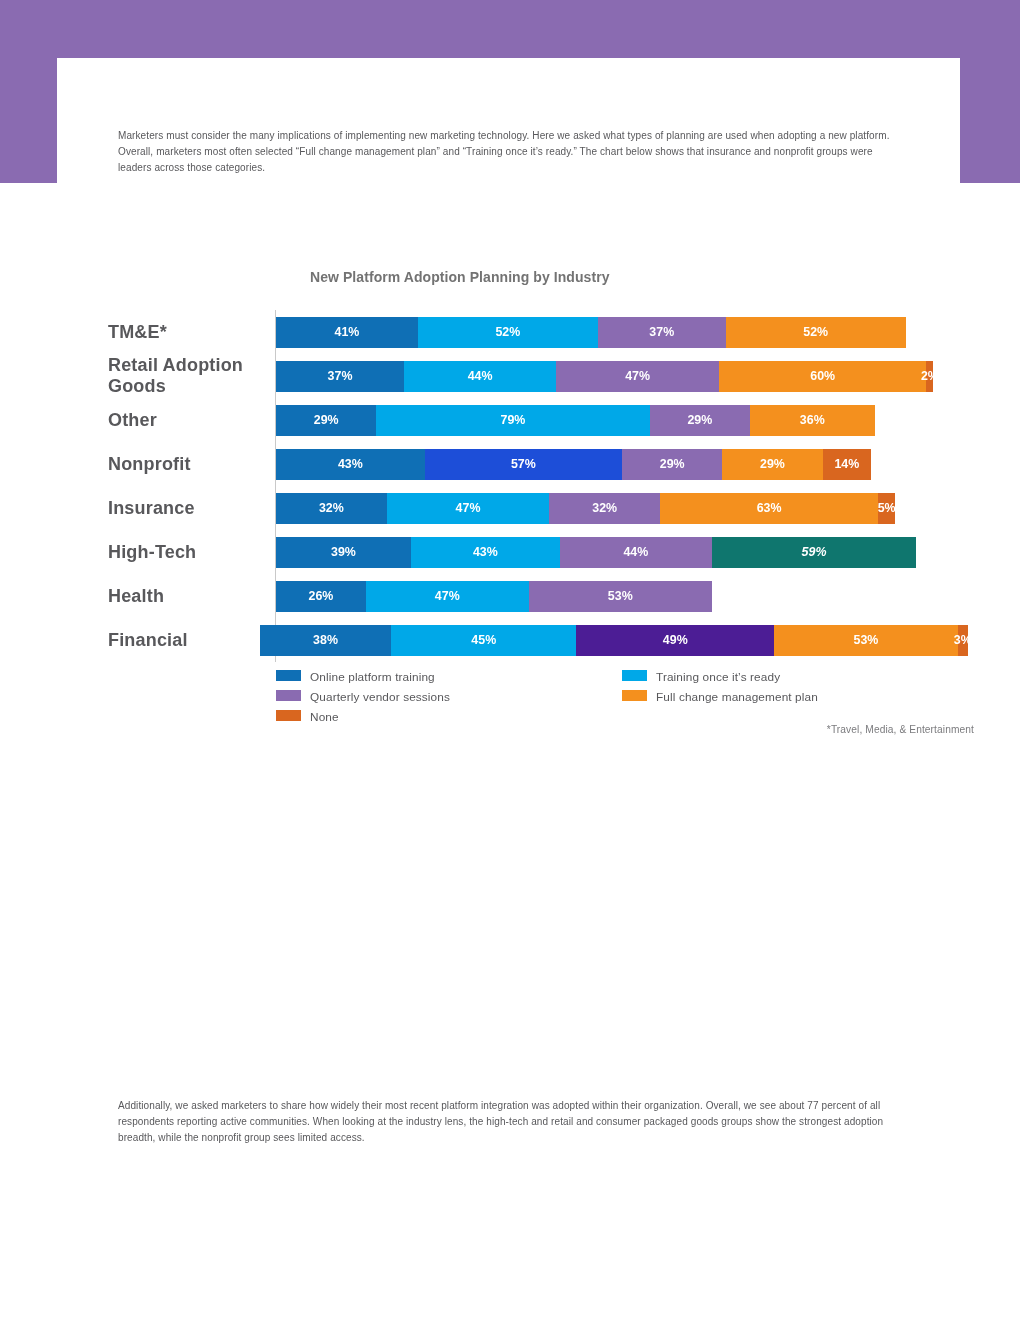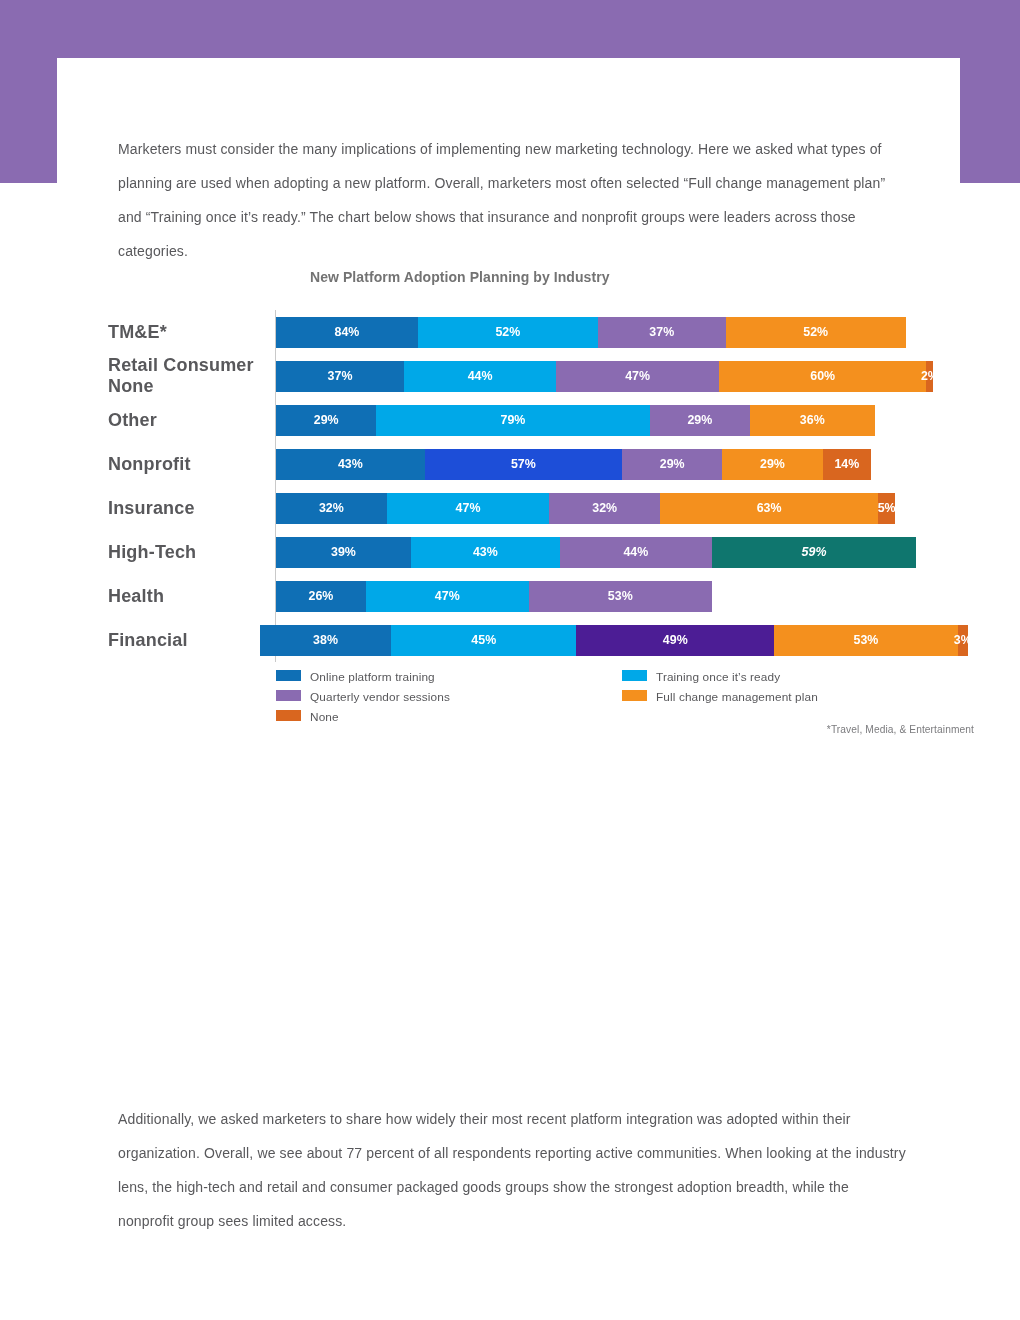--- a/index.html
+++ b/index.html
@@ -13,22 +13,22 @@
   
   .frame-top{position:absolute;left:0;top:0;width:1020px;height:58px;background:#8a6bb1;}
   .frame-left{position:absolute;left:0;top:58px;width:57px;height:125px;background:#8a6bb1;}
   .frame-right{position:absolute;left:960px;top:58px;width:60px;height:125px;background:#8a6bb1;}
 
   
   .para{
     position:absolute;
     width:790px;
     color:#58585b;
-    font-size:14px;
-    line-height:34px;
+    font-size:10px;
+    line-height:16px;
     letter-spacing:.01em;
   }
   #intro-paragraph{left:118px;top:118px;}
   #closing-paragraph{left:118px;top:1088px;}
 
   
   .chart{position:absolute;left:0;top:258px;width:1020px;}
   .chart-title{
     position:absolute;left:310px;top:11px;
     color:#737373;font-size:14px;font-weight:bold;letter-spacing:.005em;
@@ -91,28 +91,28 @@
 <section class="chart">
 
   <div class="chart-title">New Platform Adoption Planning by Industry</div>
 
   <div class="plot">
     <div class="axis-line"></div>
     <div id="bar-rows">
         <div class="row" style="top: 0px;">
           <div class="row-label">TM&amp;E*</div>
           <div class="bar">
-            <div class="seg" style="width: 141.86px; background: rgb(15, 111, 181);">84%</div>
+            <div class="seg" style="width: 141.86px; background: rgb(15, 111, 181);">41%</div>
             <div class="seg" style="width: 179.92px; background: rgb(0, 168, 232);">52%</div>
             <div class="seg" style="width: 128.02px; background: rgb(138, 107, 177);">37%</div>
             <div class="seg" style="width: 179.92px; background: rgb(244, 144, 30);">52%</div>
           </div>
         </div>
         <div class="row" style="top: 44px;">
-          <div class="row-label">Retail Consumer None</div>
+          <div class="row-label">Retail Adoption Goods</div>
           <div class="bar">
             <div class="seg" style="width: 128.02px; background: rgb(15, 111, 181);">37%</div>
             <div class="seg" style="width: 152.24px; background: rgb(0, 168, 232);">44%</div>
             <div class="seg" style="width: 162.62px; background: rgb(138, 107, 177);">47%</div>
             <div class="seg" style="width: 207.6px; background: rgb(244, 144, 30);">60%</div>
             <div class="seg" style="width: 6.92px; background: rgb(217, 102, 31);">2%</div>
           </div>
         </div>
         <div class="row" style="top: 88px;">
           <div class="row-label">Other</div>

